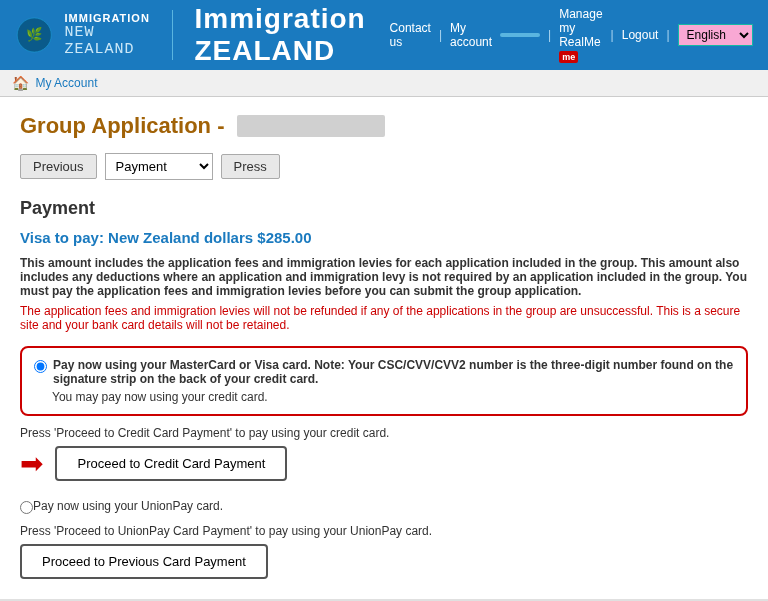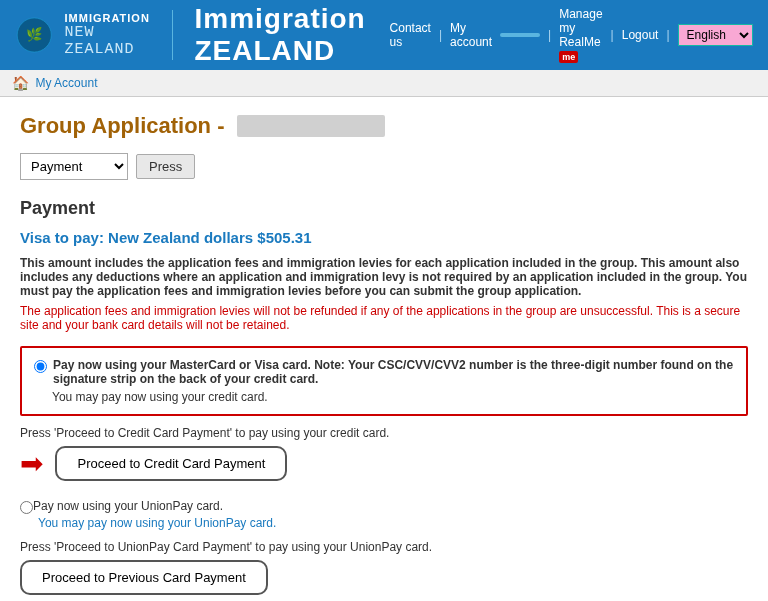--- a/index.html
+++ b/index.html
@@ -37,34 +37,34 @@
     .section-title { font-size: 18px; font-weight: bold; color: #333; margin-bottom: 10px; }
 
     
     .total-line { color: #1a7abf; font-size: 15px; font-weight: bold; margin-bottom: 10px; }
 
     
     .info-bold { font-weight: bold; font-size: 12px; margin-bottom: 6px; }
     .info-red { color: #cc0000; font-size: 12px; margin-bottom: 14px; }
 
     
-    .payment-option-box { border: 2px solid #cc0000; padding: 10px 12px; margin-bottom: 10px; border-radius: 2px; }
+    .payment-option-box { border: 2px solid #cc0000; padding: 10px 12px; margin-bottom: 10px; border-radius: 8px; }
     .payment-option-box .radio-label { display: flex; align-items: flex-start; gap: 6px; font-size: 12px; font-weight: bold; cursor: pointer; }
     .payment-option-box .radio-label input { margin-top: 2px; }
     .payment-option-subtext { font-size: 12px; margin-left: 18px; margin-top: 4px; color: #333; }
 
     .payment-option-plain { margin-bottom: 10px; }
     .payment-option-plain .radio-label { display: flex; align-items: flex-start; font-size: 12px; cursor: pointer; }
     .payment-option-plain .radio-label input { margin-top: 2px; }
 
     
     .press-instruction { font-size: 12px; color: #333; margin: 10px 0 6px 0; }
 
     
-    .proceed-btn { background: white; border: 2px solid #555; padding: 8px 20px; font-size: 13px; cursor: pointer; border-radius: 10px; display: inline-block; }
+    .proceed-btn { background: white; border: 2px solid #555; padding: 8px 20px; font-size: 13px; cursor: pointer; border-radius: 4px; display: inline-block; }
 
     
     .arrow-btn-row { display: flex; align-items: center; gap: 12px; margin-bottom: 18px; }
     .red-arrow { color: #cc0000; font-size: 28px; line-height: 1; }
 
     
     .unionpay-section { margin-top: 12px; }
     .unionpay-subtext { font-size: 12px; margin-left: 18px; color: #1a7abf; margin-top: 2px; margin-bottom: 8px; }
   </style>
 </head>
@@ -108,32 +108,33 @@
 </div>
 
 <div class="main-container">
 
   <div class="group-app-header">
     <span class="group-app-title">Group Application -</span>
     <span class="group-app-id">&nbsp;&nbsp;&nbsp;&nbsp;&nbsp;&nbsp;&nbsp;&nbsp;&nbsp;&nbsp;&nbsp;&nbsp;&nbsp;&nbsp;&nbsp;&nbsp;&nbsp;&nbsp;&nbsp;&nbsp;</span>
   </div>
 
   <div class="nav-bar">
+    <button class="nav-prev-btn">Previous</button>
     <select class="nav-select">
       <option>Payment</option>
       <option>Summary</option>
       <option>Confirmation</option>
     </select>
     <button class="nav-next-btn">Press</button>
   </div>
 
   <div class="section-title">Payment</div>
 
   <div class="total-line">
-    <span>Visa to pay: New Zealand dollars </span><span>$505.31</span>
+    <span>Visa to pay: New Zealand dollars </span><span>$285.00</span>
   </div>
 
   <div class="info-bold">This amount includes the application fees and immigration levies for each application included in the group. This amount also includes any deductions where an application and immigration levy is not required by an application included in the group. You must pay the application fees and immigration levies before you can submit the group application.</div>
 
   <div class="info-red">The application fees and immigration levies will not be refunded if any of the applications in the group are unsuccessful. This is a secure site and your bank card details will not be retained.</div>
 
   <div class="payment-option-box">
     <label class="radio-label">
       <input type="radio" name="payment" checked="" style="">
       <span>Pay now using your MasterCard or Visa card. Note: Your CSC/CVV/CVV2 number is the three-digit number found on the signature strip on the back of your credit card.</span>
@@ -150,23 +151,20 @@
       <button class="proceed-btn">Proceed to Credit Card Payment</button>
     </div>
   </div>
 
   <div class="unionpay-section">
     <div class="payment-option-plain">
       <label class="radio-label">
         <input type="radio" name="payment" style="">
         <span>Pay now using your UnionPay card.</span>
       </label>
-      <div class="unionpay-subtext">
-        <span style="color:#1a7abf;">You may pay now using your UnionPay card.</span>
-      </div>
     </div>
     <div class="press-instruction">Press 'Proceed to UnionPay Card Payment' to pay using your UnionPay card.</div>
     <div style="margin-top:6px;">
       <button class="proceed-btn">Proceed to Previous Card Payment</button>
     </div>
   </div>
 
 </div>
 
 </body></html>

